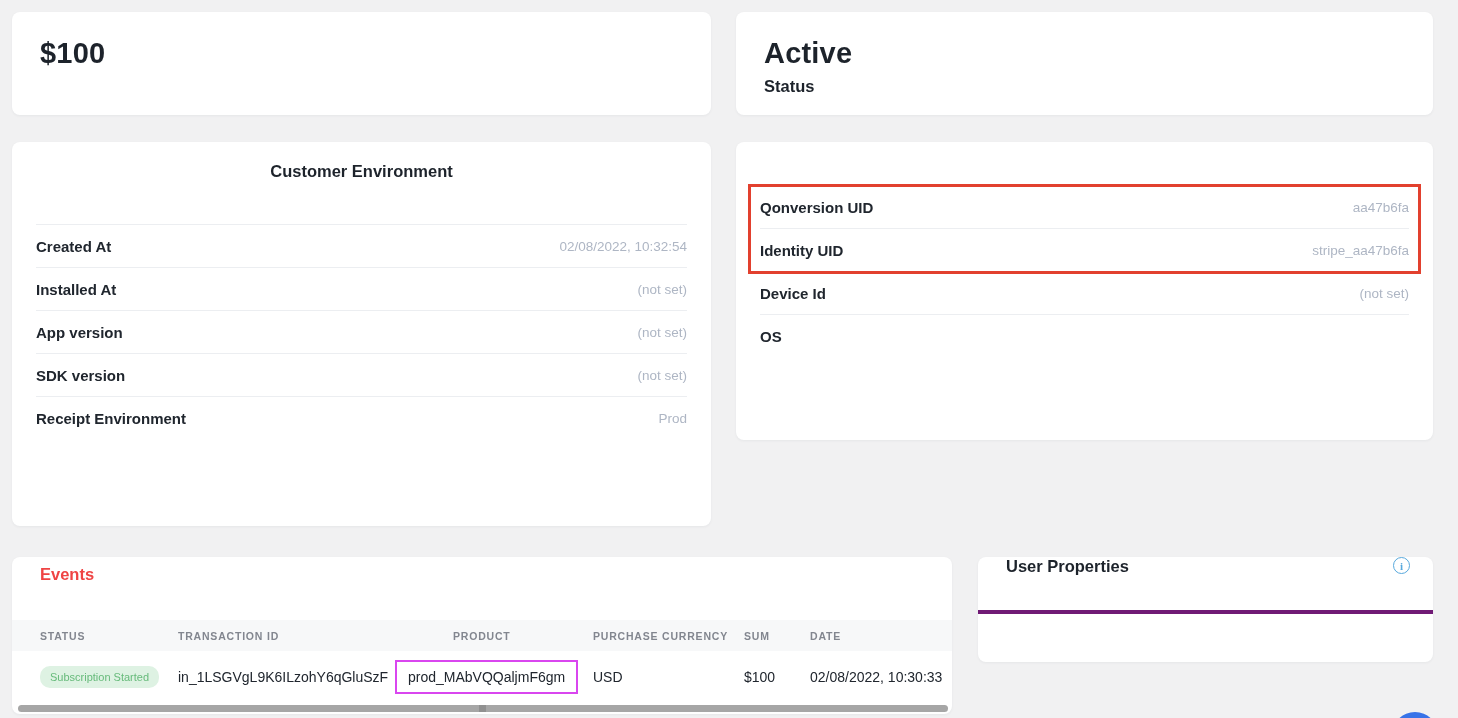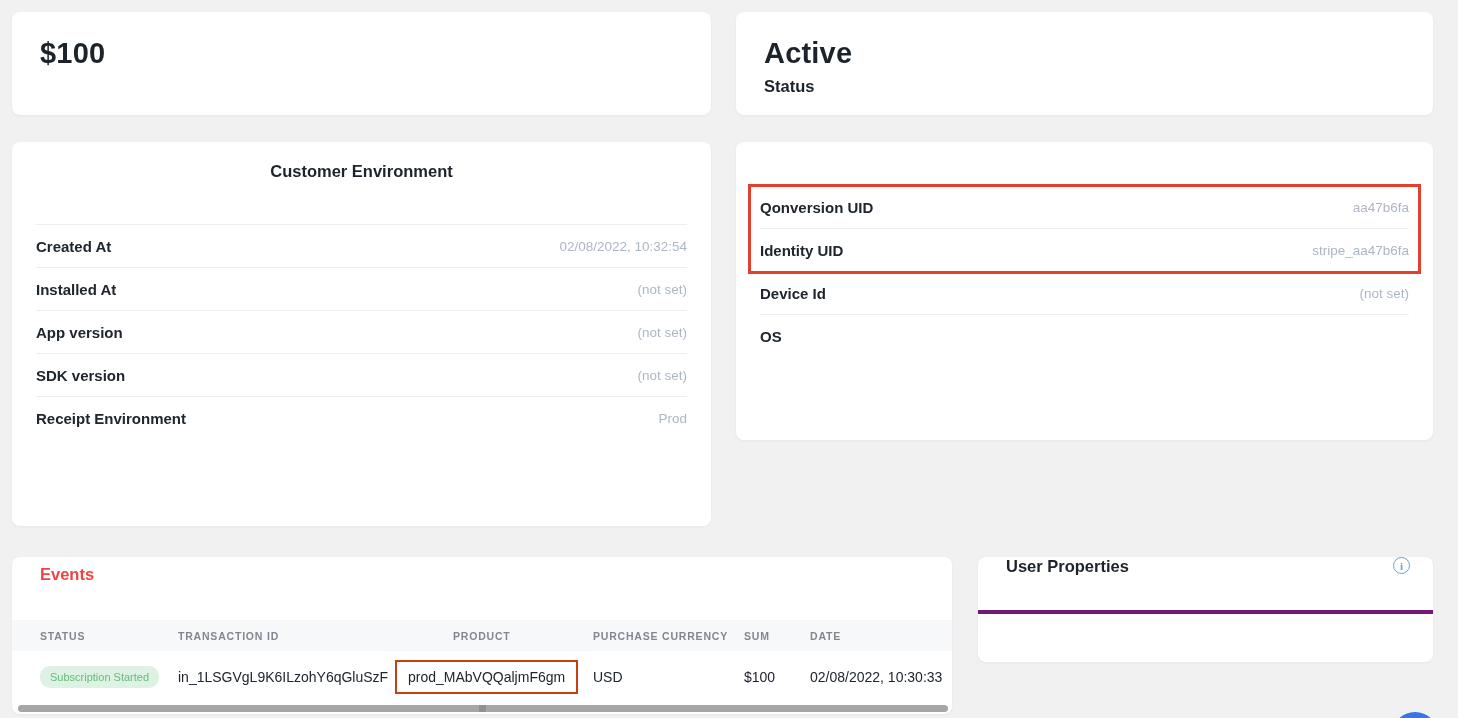--- a/index.html
+++ b/index.html
@@ -67,21 +67,21 @@
   .events-header .col-product { left: 396px; margin-left: 45px; }
   .events-row .col { font-size: 14px; color: #20262e; }
   .status-badge {
     background: #def2e3; color: #67bb7b;
     font-size: 11px; font-weight: 500;
     padding: 5px 10px; border-radius: 10px;
     white-space: nowrap;
   }
   .product-box {
     display: inline-block;
-    border: 2px solid #c2410c;
+    border: 2px solid #d946ef;
     padding: 7px 11px;
     white-space: nowrap;
   }
   .h-scrollbar {
     position: absolute; left: 6px; top: 148px;
     width: 930px; height: 7px;
     background: #a6a6a6; border-radius: 4px;
   }
   .h-scrollbar .notch {
     position: absolute; left: 461px; top: 0;

